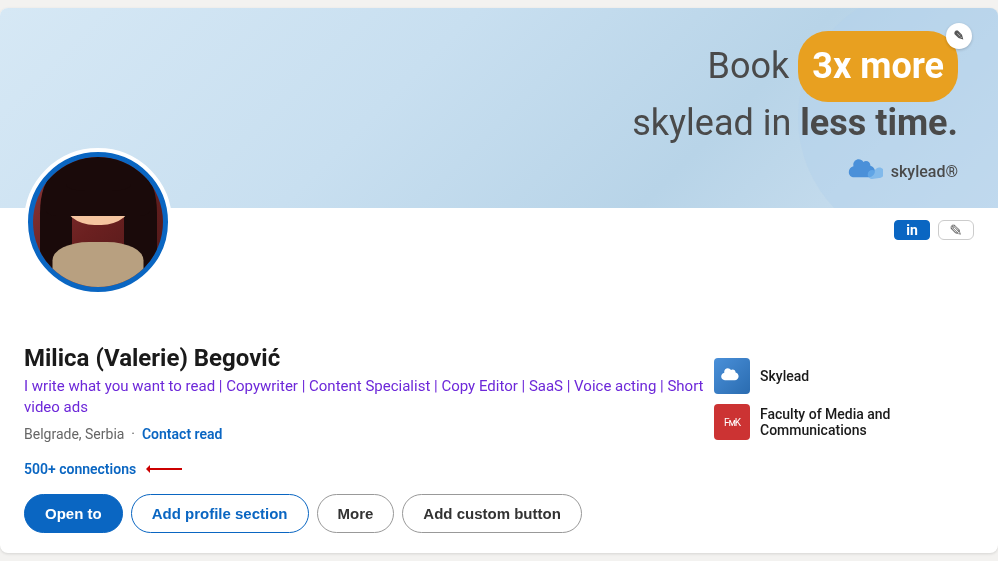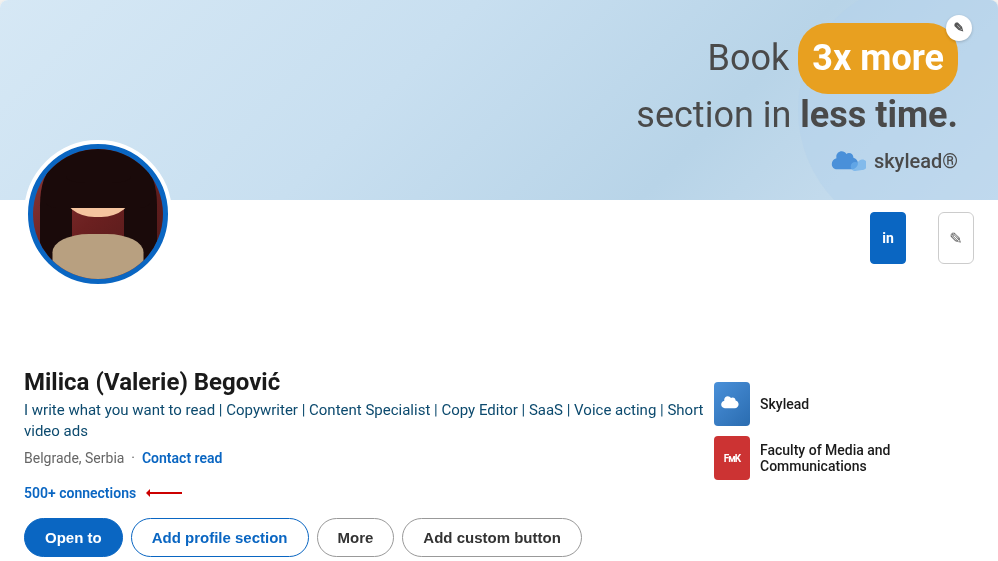--- a/index.html
+++ b/index.html
@@ -73,23 +73,24 @@
       display: flex;
       align-items: center;
       justify-content: center;
       font-size: 13px;
       color: #555;
       box-shadow: 0 1px 3px rgba(0,0,0,0.2);
     }
     .skylead-logo {
       margin-top: 12px;
       display: flex;
+      align-items: center;
       justify-content: flex-end;
       gap: 8px;
-      font-size: 20px;
+      font-size: 16px;
       color: #4a4a4a;
       font-weight: 500;
     }
     .skylead-cloud-icon {
       width: 36px;
       height: 28px;
     }
     .profile-body {
       position: relative;
       padding: 0 24px 20px 24px;
@@ -182,31 +183,30 @@
       border-radius: 0 0 30% 30%;
     }
     .profile-actions-top {
       display: flex;
       justify-content: flex-end;
       padding-top: 12px;
       gap: 8px;
     }
     .icon-btn {
       width: 36px;
-      height: 52px;
+      height: 20px;
       border-radius: 6px;
       border: 1.5px solid #ccc;
       background: #fff;
       display: flex;
       align-items: center;
       justify-content: center;
       cursor: pointer;
       color: #555;
       font-size: 16px;
-      margin-left: 24px;
     }
     .linkedin-in-btn {
       background: #0a66c2;
       border-color: #0a66c2;
       color: #fff;
       font-weight: 700;
       font-size: 14px;
       border-radius: 4px;
     }
     .profile-info {
@@ -217,21 +217,21 @@
       flex: 1;
     }
     .profile-name {
       font-size: 24px;
       font-weight: 700;
       color: #1a1a1a;
       margin-bottom: 4px;
     }
     .profile-headline {
       font-size: 15px;
-      color: #0c4a6e;
+      color: #6d28d9;
       line-height: 1.4;
       margin-bottom: 8px;
     }
     .profile-location {
       font-size: 14px;
       color: #666;
       margin-bottom: 4px;
     }
     .contact-link {
       color: #0a66c2;
@@ -264,28 +264,28 @@
       gap: 10px;
       padding-top: 4px;
     }
     .company-item {
       display: flex;
       align-items: center;
       gap: 10px;
     }
     .company-logo {
       width: 36px;
-      height: 44px;
+      height: 36px;
       border-radius: 4px;
       flex-shrink: 0;
       display: flex;
       align-items: center;
       justify-content: center;
       font-size: 12px;
-      font-weight: 700;
+      font-weight: 400;
       color: #fff;
     }
     .logo-skylead {
       background: linear-gradient(135deg, #4a90d9, #2a6cb0);
     }
     .logo-fmk {
       background: #cc3333;
     }
     .company-name {
       font-size: 14px;
@@ -337,21 +337,21 @@
       <div class="banner-headline">
         <span>Book </span>
         <span class="banner-highlight">
           <span>3x more</span>
           <span class="pencil-icon">
             <span>✎</span>
           </span>
         </span>
       </div>
       <div class="banner-headline">
-        <span>section in </span><strong>less time.</strong>
+        <span>skylead in </span><strong>less time.</strong>
       </div>
       <div class="skylead-logo">
         <svg class="skylead-cloud-icon" viewBox="0 0 40 30" fill="none" xmlns="http://www.w3.org/2000/svg">
           <path d="M8 22C4.5 22 2 19.5 2 16C2 12.8 4.2 10.2 7.2 9.6C7.1 9.1 7 8.6 7 8C7 4.7 9.7 2 13 2C15.2 2 17.1 3.2 18.2 5C19 4.4 20 4 21 4C23.8 4 26 6.2 26 9V9.2C28.8 9.8 31 12.3 31 15.4C31 18.9 28.1 21.8 24.6 22H8Z" fill="#4a90d9"></path>
           <path d="M28 24C25.5 24 23 21.8 23 19C23 16.2 25.2 14 28 14C29 14 29.9 14.3 30.7 14.8C31.5 12.7 33.5 11.2 35.9 11.2C39 11.2 41.5 13.7 41.5 16.8C41.5 20.1 38.8 22.7 35.5 22.7L28 24Z" fill="#6aaeeb" opacity="0.7"></path>
         </svg>
         <span>
           <span>skylead</span><span>®</span>
         </span>
       </div>

